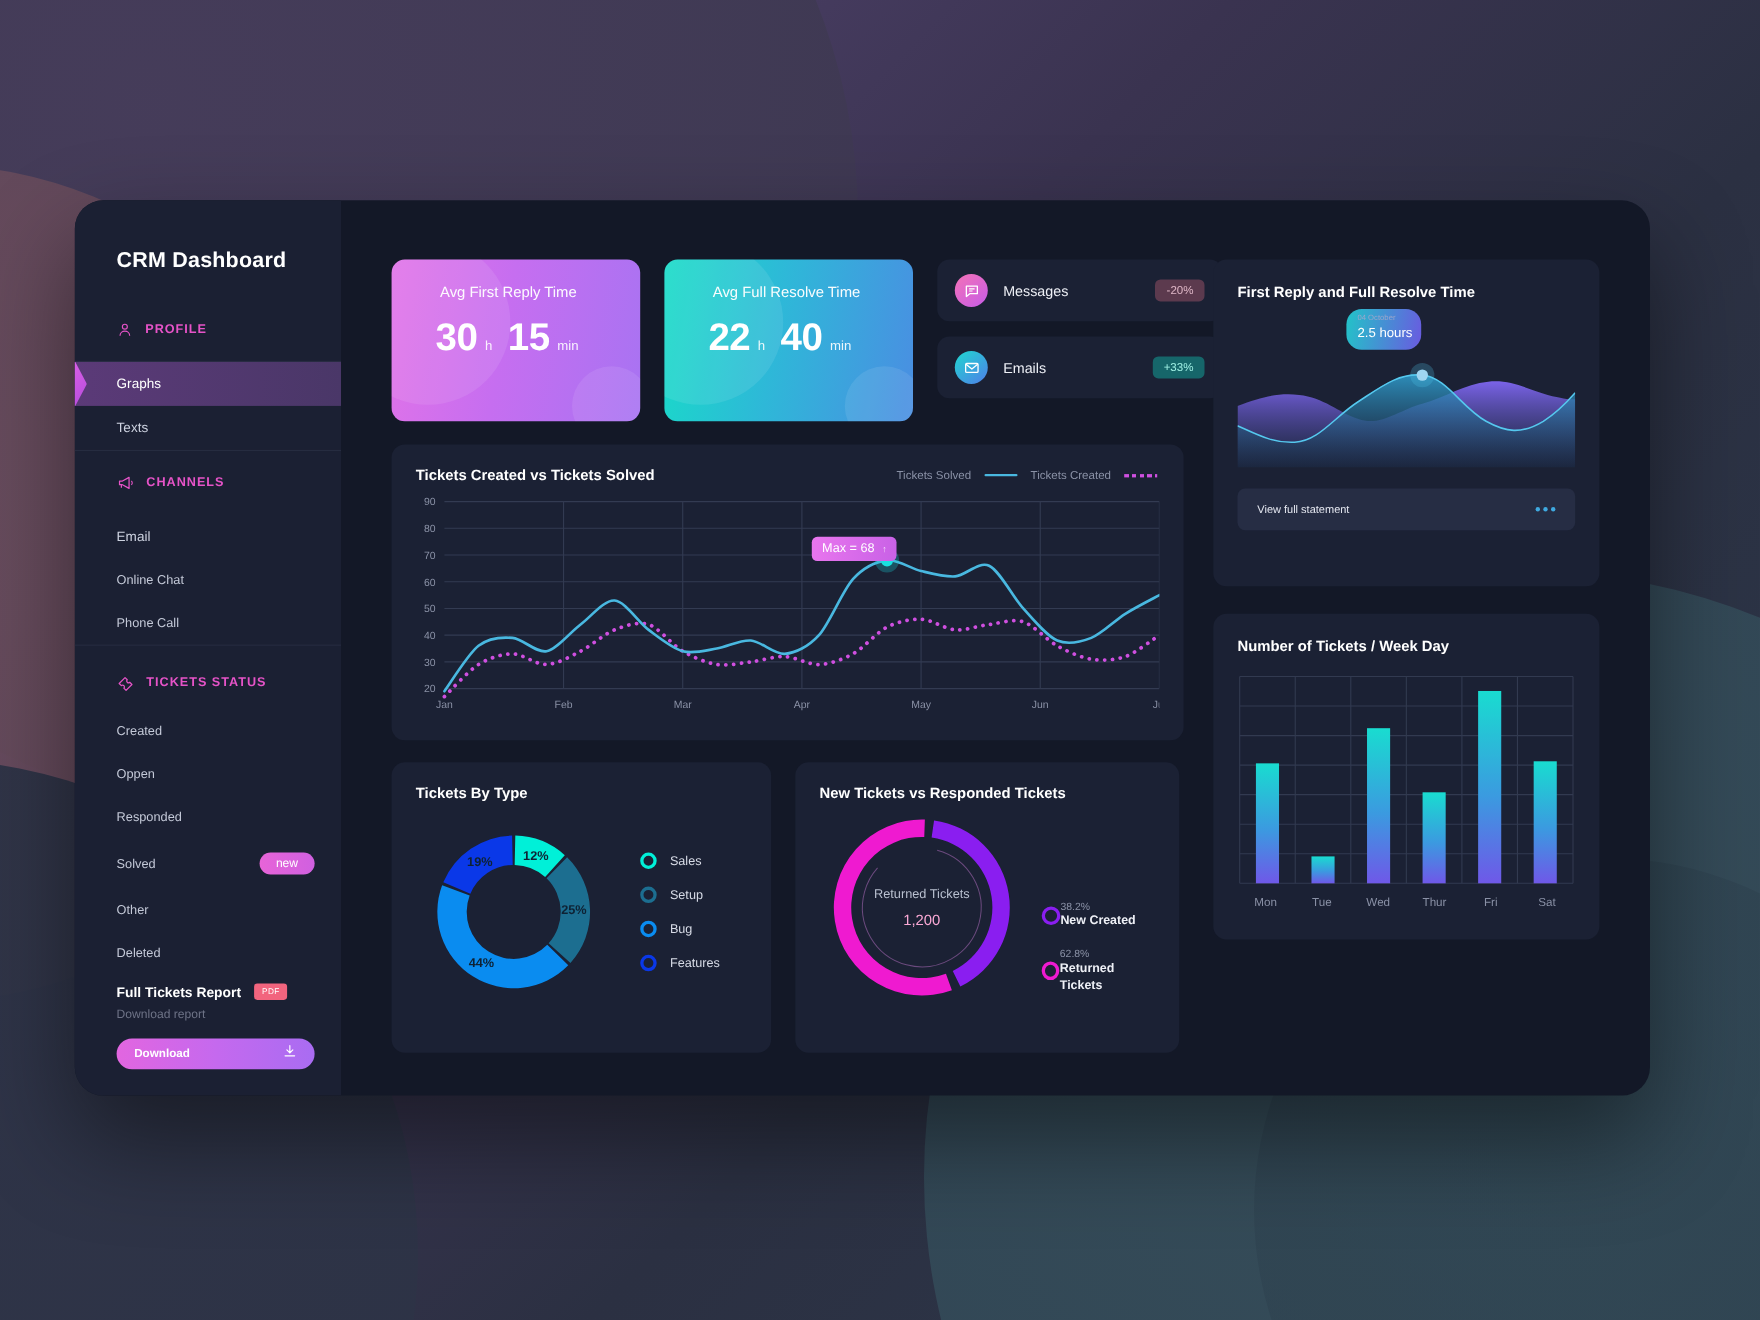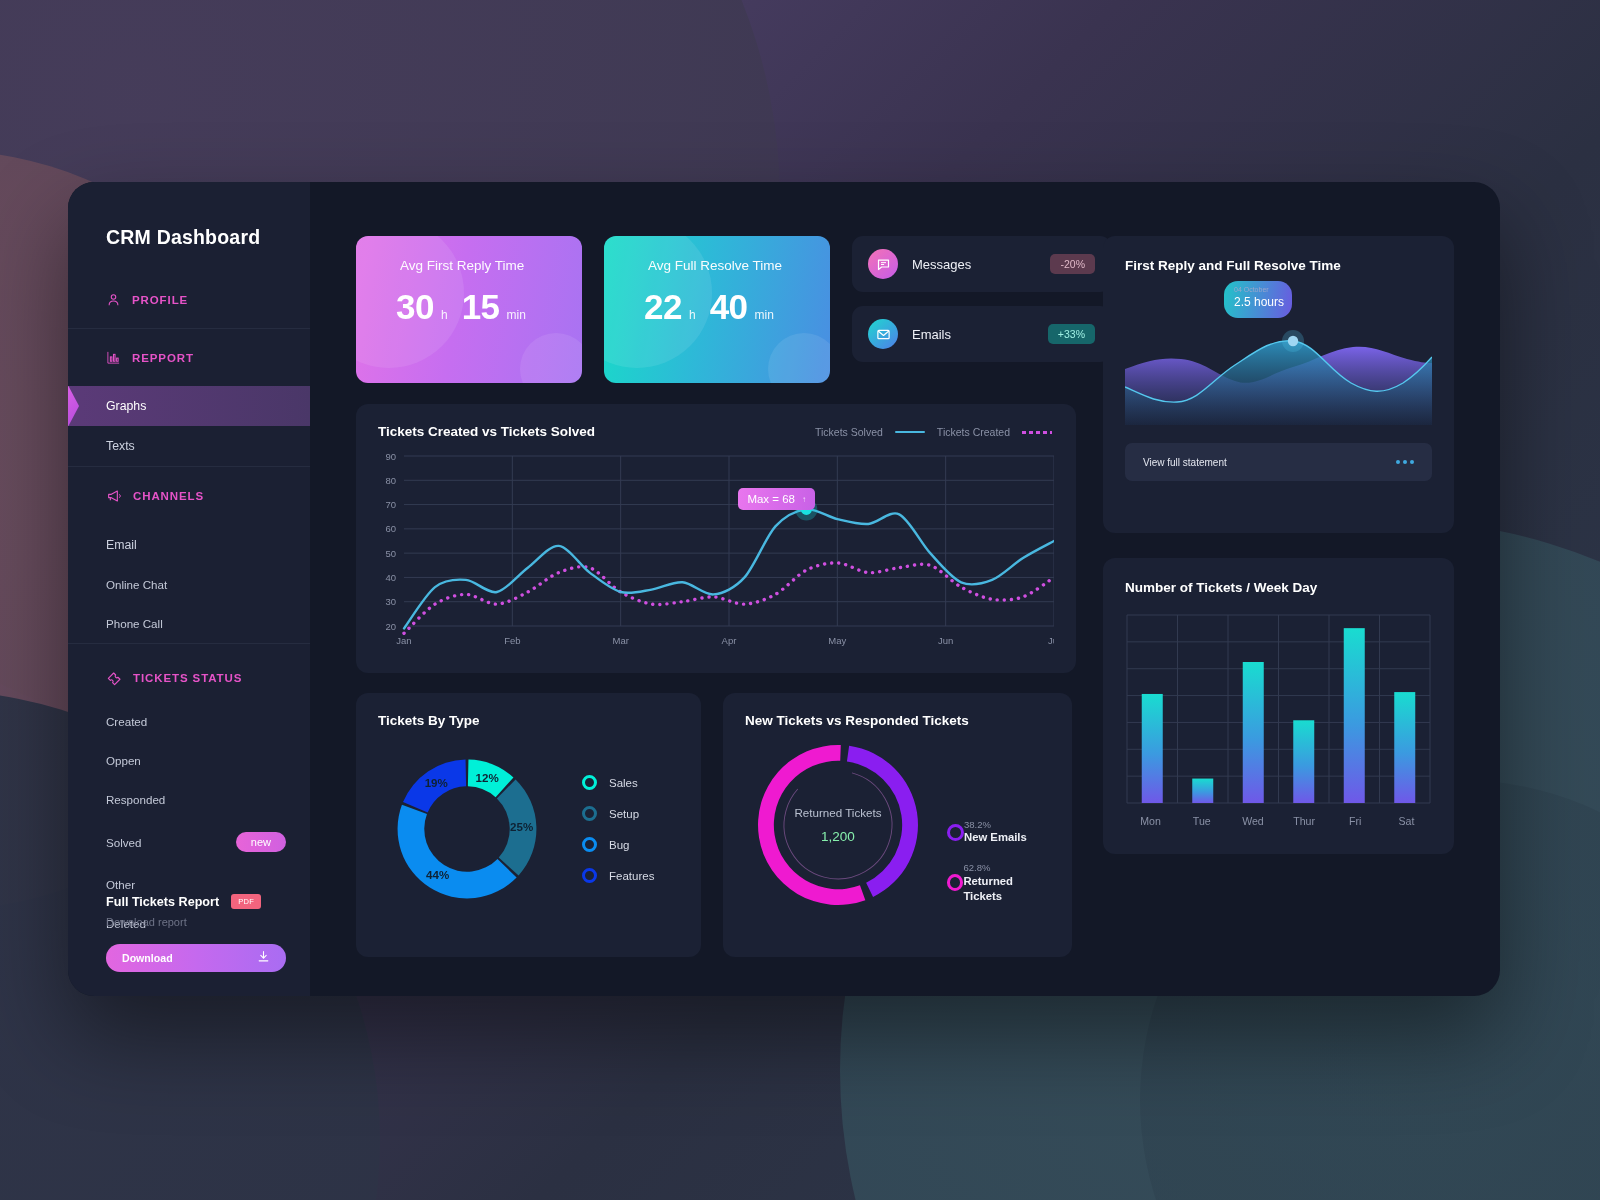--- a/index.html
+++ b/index.html
@@ -142,31 +142,20 @@
             <circle cx="12" cy="8" r="3.6"></circle>
               <path d="M5 21c0-4 3.2-6.5 7-6.5S19 17 19 21"></path>
           </svg>
         </span>
         <span class="lbl">PROFILE</span>
       </div>
     </div>
     <div class="sep"></div>
 
     <div class="nav-sec">
-      <div class="sec-head">
-        <span>
-          <svg width="15" height="15" viewBox="0 0 24 24" fill="none" stroke="#e653c8" stroke-width="1.7">
-            <path d="M3 3v18M3 21h18" stroke-width="1.4"></path>
-            <rect x="7" y="11" width="2.4" height="7"></rect>
-              <rect x="12" y="7" width="2.4" height="11"></rect>
-              <rect x="17" y="13" width="2.4" height="5"></rect>
-          </svg>
-        </span>
-        <span class="lbl">REPPORT</span>
-      </div>
       <div class="nav-item active">
         <span>Graphs</span>
       </div>
       <div class="nav-item">
         <span>Texts</span>
       </div>
     </div>
     <div class="sep"></div>
 
     <div class="nav-sec">
@@ -396,29 +385,29 @@
           <div style="position:relative;width:186px;height:186px;">
             <svg width="186" height="186" viewBox="0 0 200 200">
               <g id="pie-slices" transform="rotate(152 100 100)">
                   <path d="M111.96888668256565,14.836946088224963 A86,86 0 1 1 57.00000000000002,174.47818472546174 L65.50000000000001,159.75575286112627 A69,69 0 1 0 109.60294396624454,31.671503256831656 Z" fill="#ef1ad0"></path>
                   <path d="M49.45046830284732,169.57546151624547 A86,86 0 0 1 103.00135671641512,14.052388876357767 L102.40806527247258,31.042032935682386 A69,69 0 0 0 59.44281759181936,155.82217261187137 Z" fill="#8a1ef0"></path>
                 </g>
               <circle cx="100" cy="100" r="58" fill="none" stroke="#6b4a7e" stroke-width="1" stroke-dasharray="300 64" transform="rotate(-75 100 100)"></circle>
             </svg>
             <div style="position:absolute;inset:0;display:flex;flex-direction:column;align-items:center;justify-content:center;gap:10px;">
               <div style="color:#b9c0d0;font-size:11.6px;">Returned Tickets</div>
-              <div style="color:#86efac;font-size:13.5px;">1,200</div>
+              <div style="color:#f9a8d4;font-size:13.5px;">1,200</div>
             </div>
           </div>
           <div style="display:flex;flex-direction:column;gap:16px;margin-left:16px;margin-bottom:14px;">
             <div class="plegend-row">
               <i class="pring" style="border-color:#8a1ef0"></i>
               <div>
                 <div class="pct">38.2%</div>
-                <div class="pnm">New Emails</div>
+                <div class="pnm">New Created</div>
               </div>
             </div>
             <div class="plegend-row">
               <i class="pring" style="border-color:#ef1ad0"></i>
               <div>
                 <div class="pct">62.8%</div>
                 <div class="pnm">Returned Tickets</div>
               </div>
             </div>
           </div>

